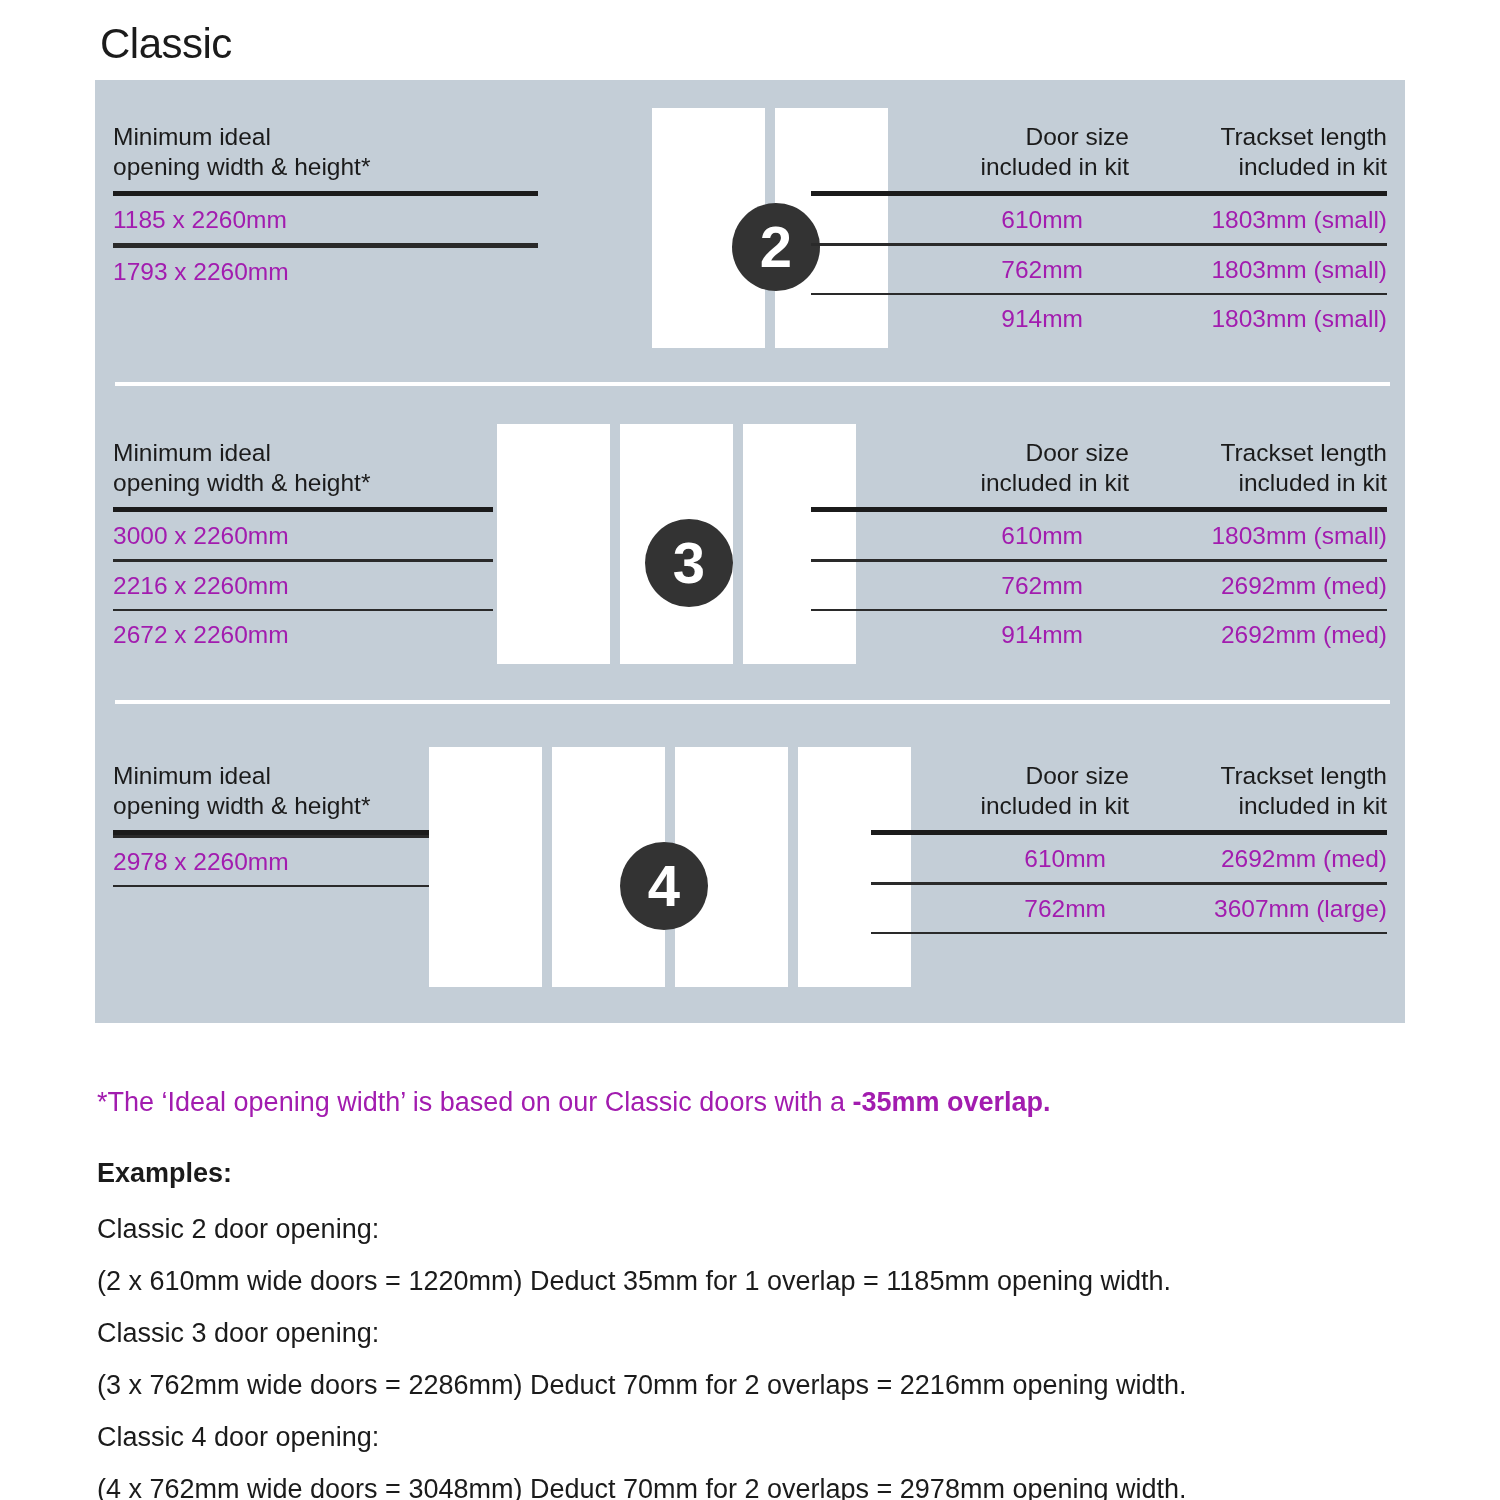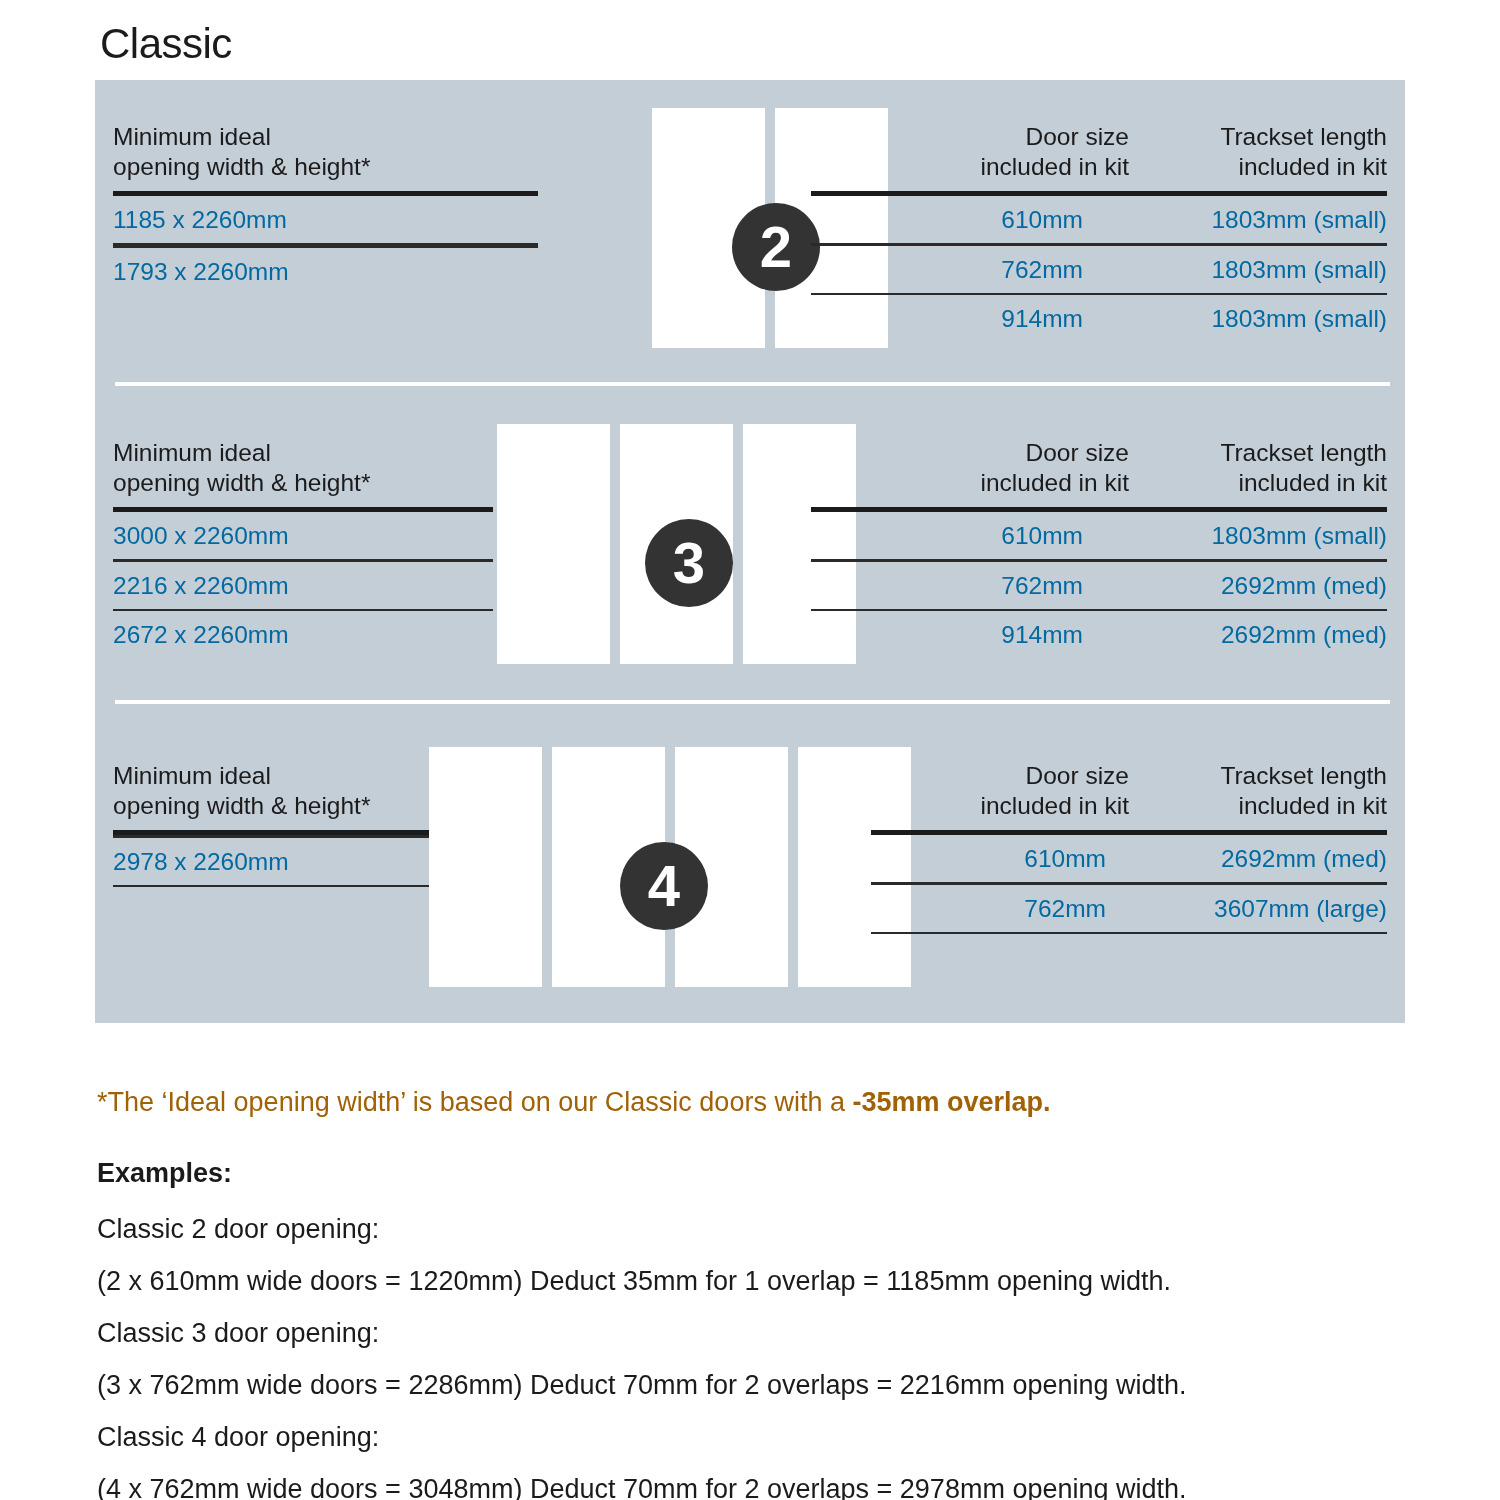--- a/index.html
+++ b/index.html
@@ -85,21 +85,21 @@
   }
   .rule-thin {
     height: 2.5px;
     background: #2a2a2a;
   }
 
   .row {
     font-size: 24.5px;
     line-height: 47px;
     height: 47px;
-    color: #0369a1;
+    color: #a21caf;
     white-space: nowrap;
   }
   .row.right { text-align: right; }
 
   
   .rcols { display: flex; gap: 46px; }
   .rcol-door  { width: 258px; text-align: right; }
   .rcol-track { width: 258px; text-align: right; }
 
   .rhead-row { display: flex; }
@@ -127,21 +127,21 @@
     line-height: 1;
   }
 
   
   .footnote {
     position: absolute;
     left: 97px;
     top: 1085px;
     font-size: 27px;
     line-height: 34px;
-    color: #a16207;
+    color: #a21caf;
     white-space: nowrap;
   }
   .footnote b { font-weight: 700; }
 
   .examples-title {
     position: absolute;
     left: 97px;
     top: 1158px;
     font-size: 27px;
     font-weight: 700;

